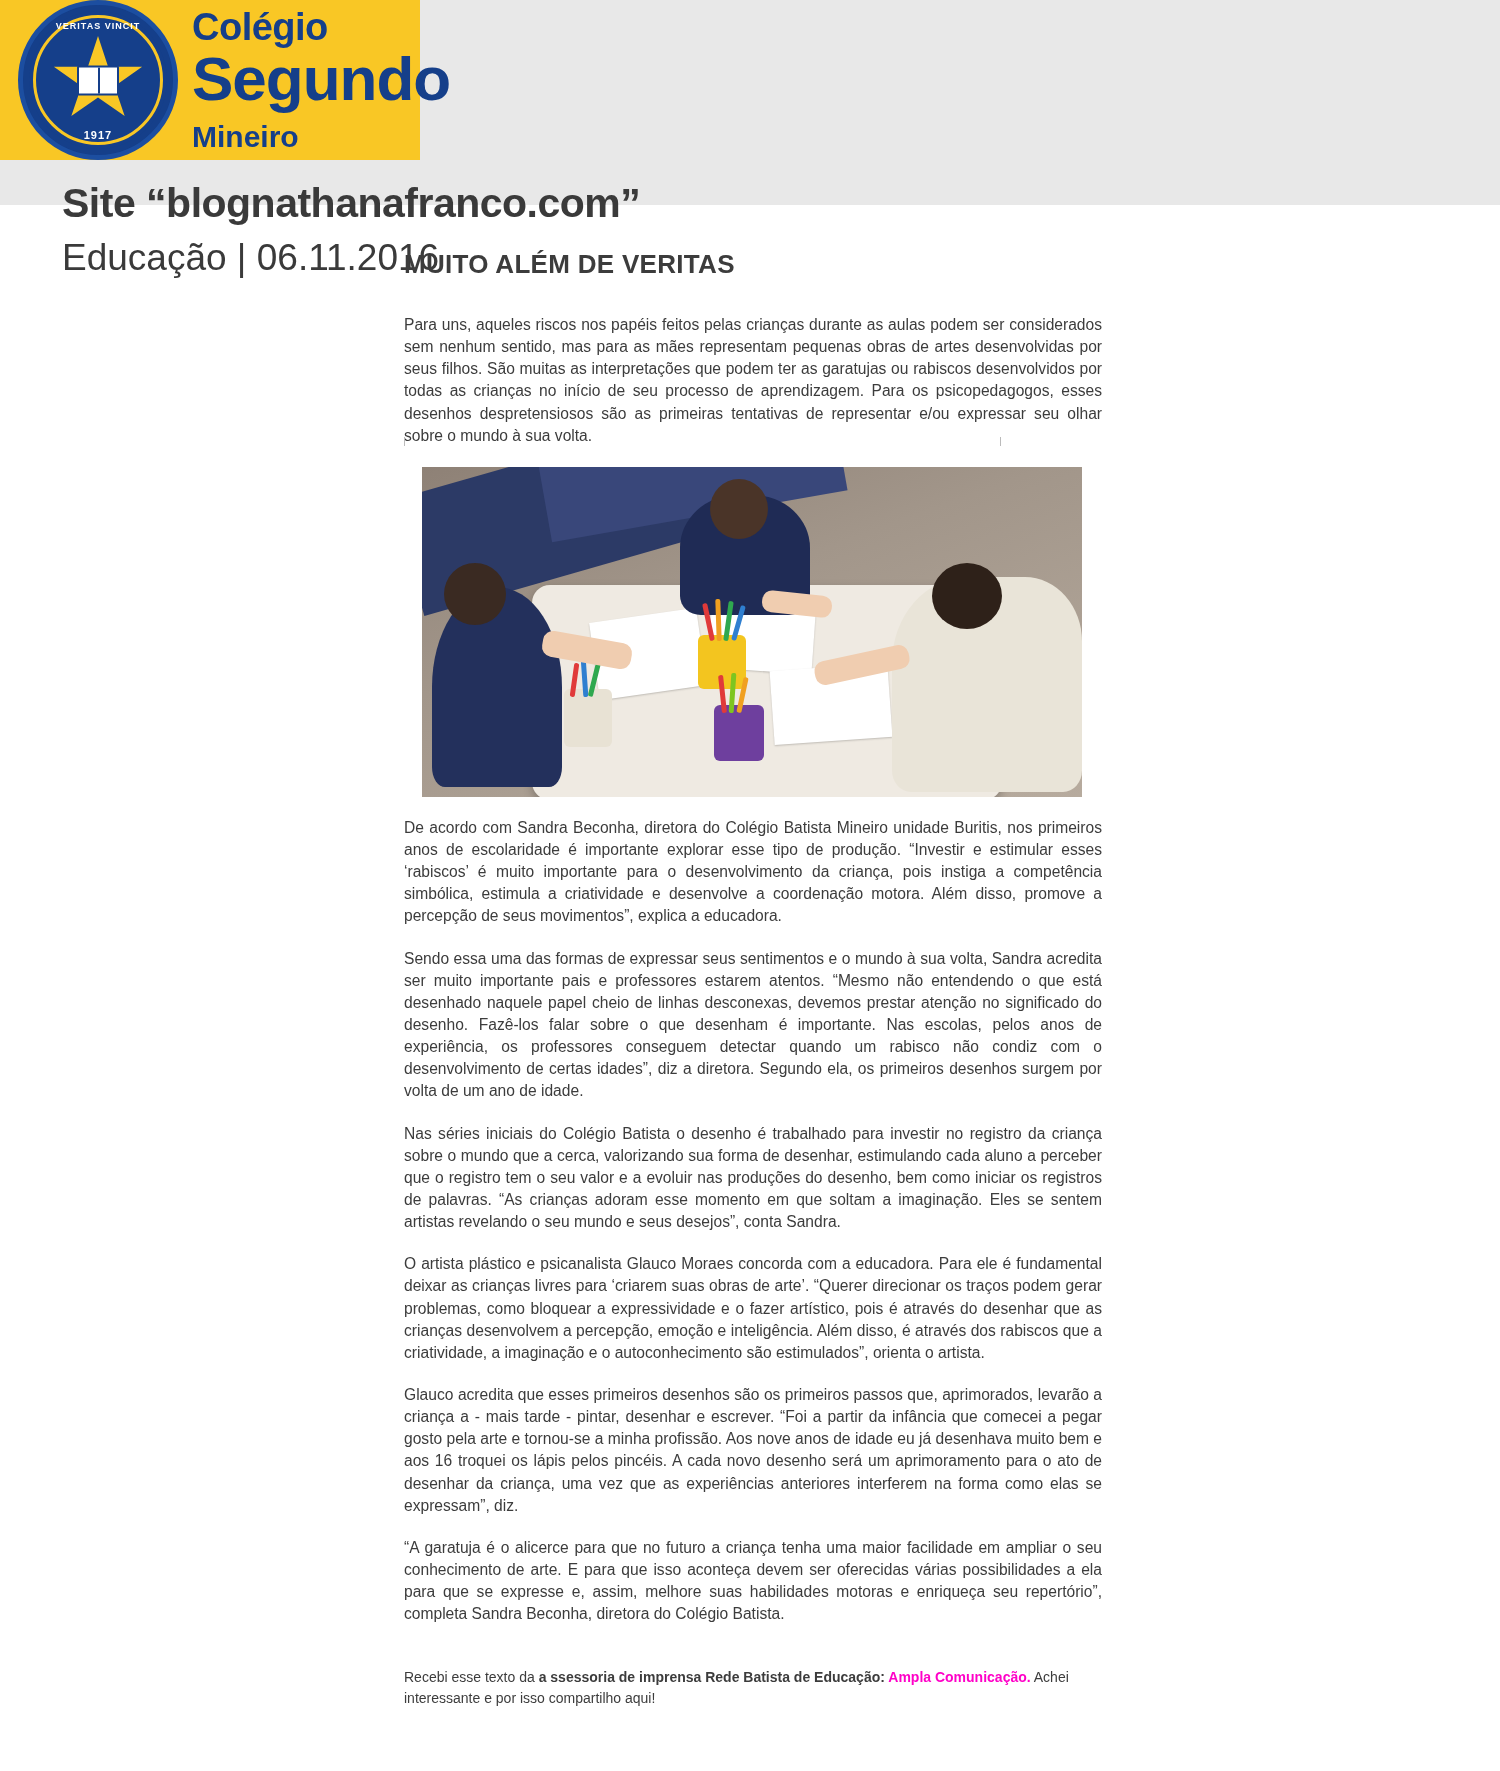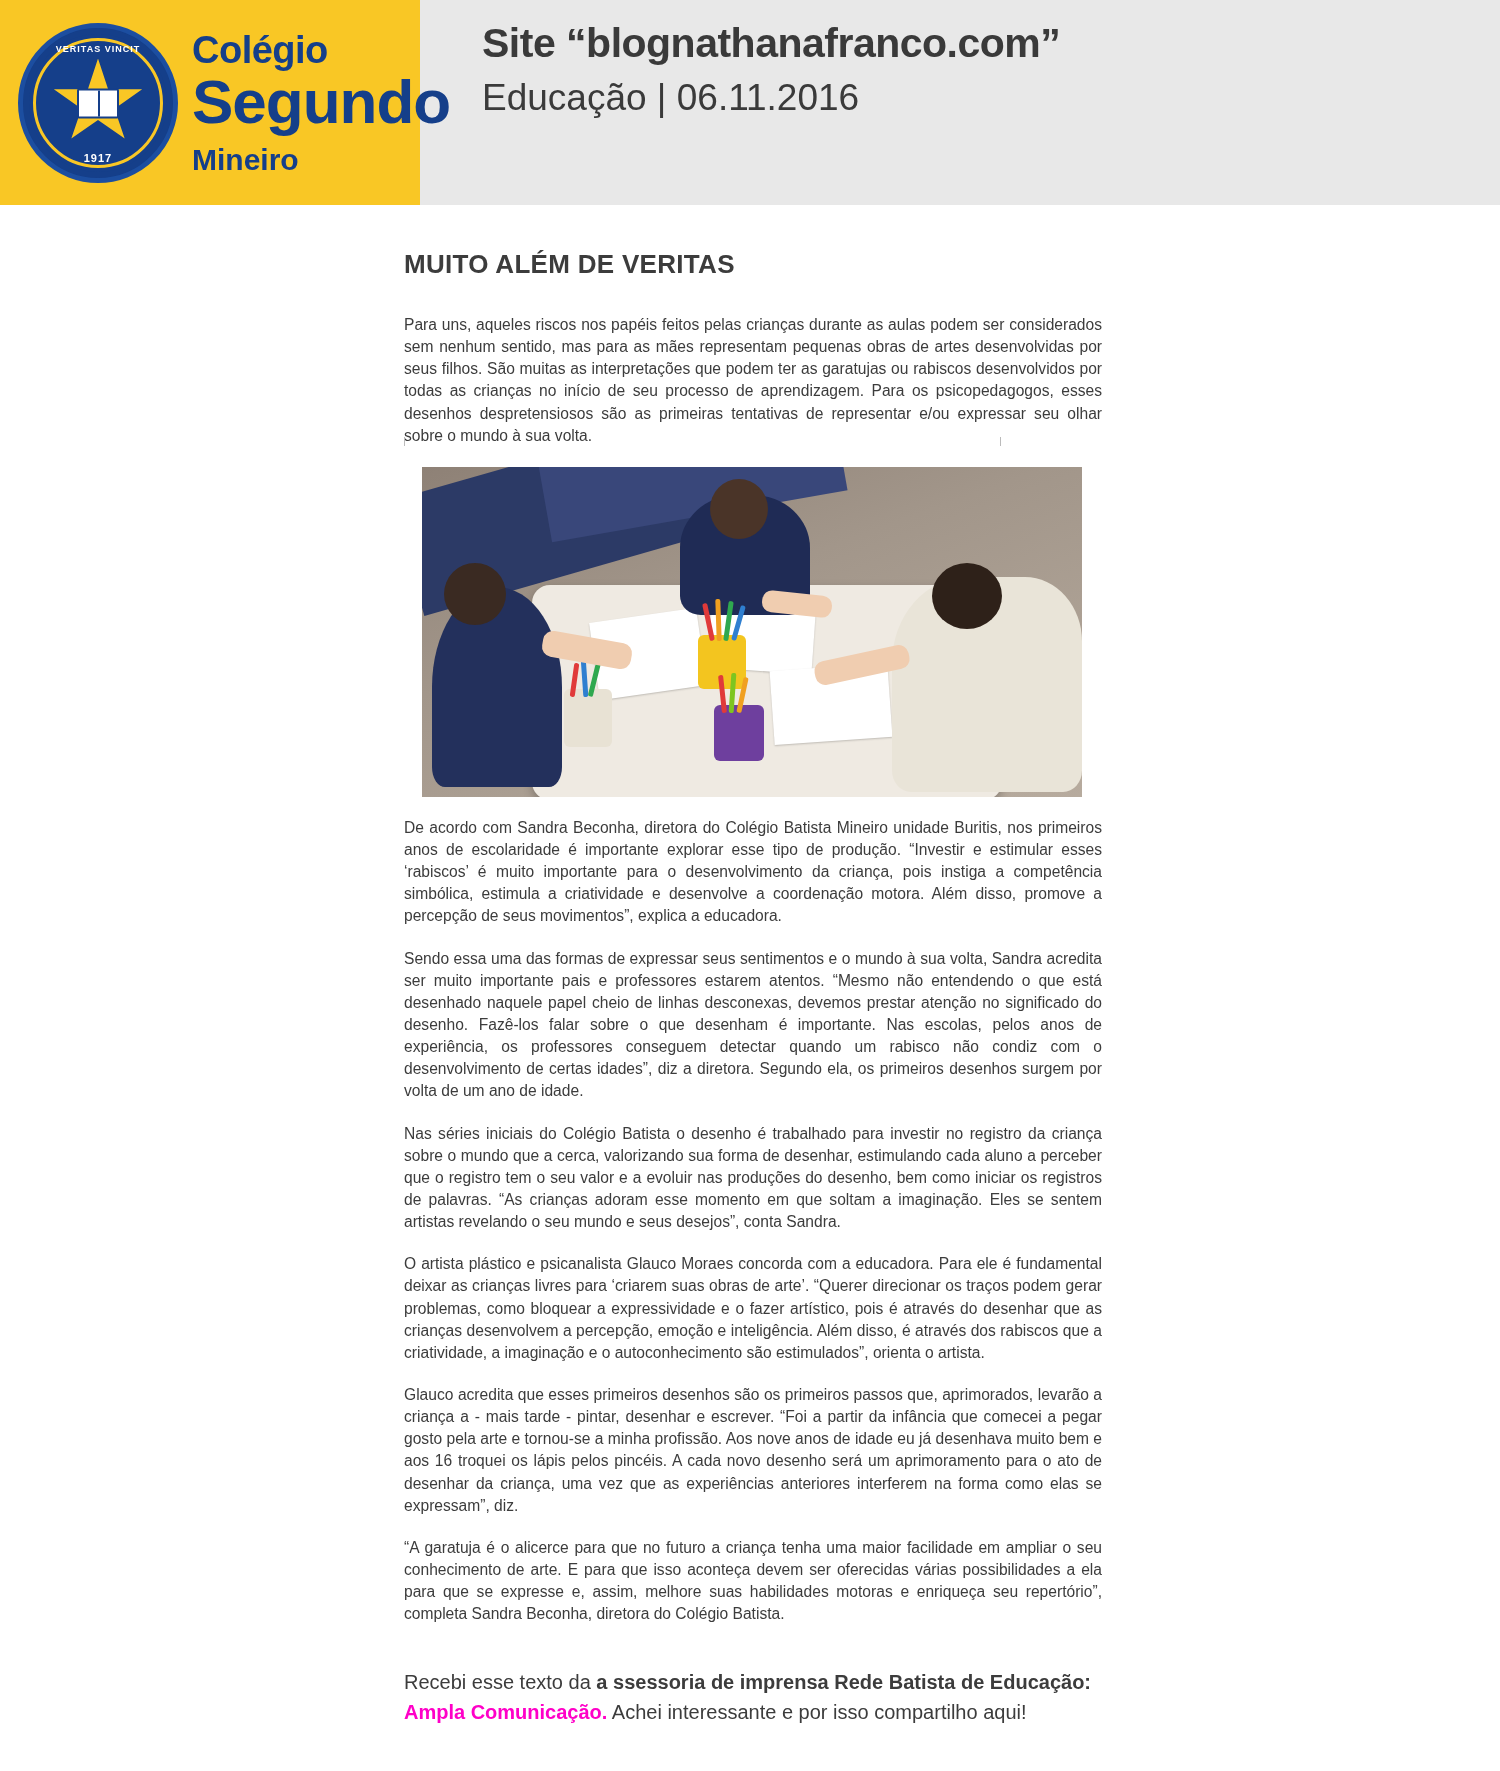--- a/index.html
+++ b/index.html
@@ -15,20 +15,21 @@
     position: relative;
     overflow: hidden;
   }
 
   
   .header {
     display: flex;
     height: 205px;
     width: 100%;
     background: #e8e8e8;
+    flex-direction: column;
   }
   .logo-block {
     width: 420px;
     background: #f9c725;
     display: flex;
     align-items: center;
     padding-left: 18px;
     box-sizing: border-box;
   }
   .crest {
@@ -218,21 +219,21 @@
   .kid-a { left: 10px; top: 120px; width: 130px; height: 200px; background: #23305c; border-radius: 50% 50% 10% 10%; }
   .kid-a-head { position: absolute; left: 22px; top: 96px; width: 62px; height: 62px; border-radius: 50%; background: #3a2a22; }
   .kid-b { left: 258px; top: 28px; width: 130px; height: 120px; background: #1f2b55; border-radius: 44% 44% 16% 16%; }
   .kid-b-head { position: absolute; left: 288px; top: 12px; width: 58px; height: 60px; border-radius: 50%; background: #4a3428; }
   .kid-c { left: 470px; top: 110px; width: 190px; height: 215px; background: #e9e4d8; border-radius: 40% 30% 10% 10%; }
   .kid-c-head { position: absolute; left: 510px; top: 96px; width: 70px; height: 66px; border-radius: 50%; background: #2e2119; }
   .arm { position: absolute; background: #f0cdb0; border-radius: 10px; }
 
   .credit {
     margin-top: 42px;
-    font-size: 20px;
+    font-size: 14px;
     line-height: 1.5;
     color: #3c3c3c;
   }
   .credit b { font-weight: bold; }
   .credit .pink { color: #ff00c8; font-weight: bold; }
 </style>
 </head>
 <body>
 
 <div class="header">

